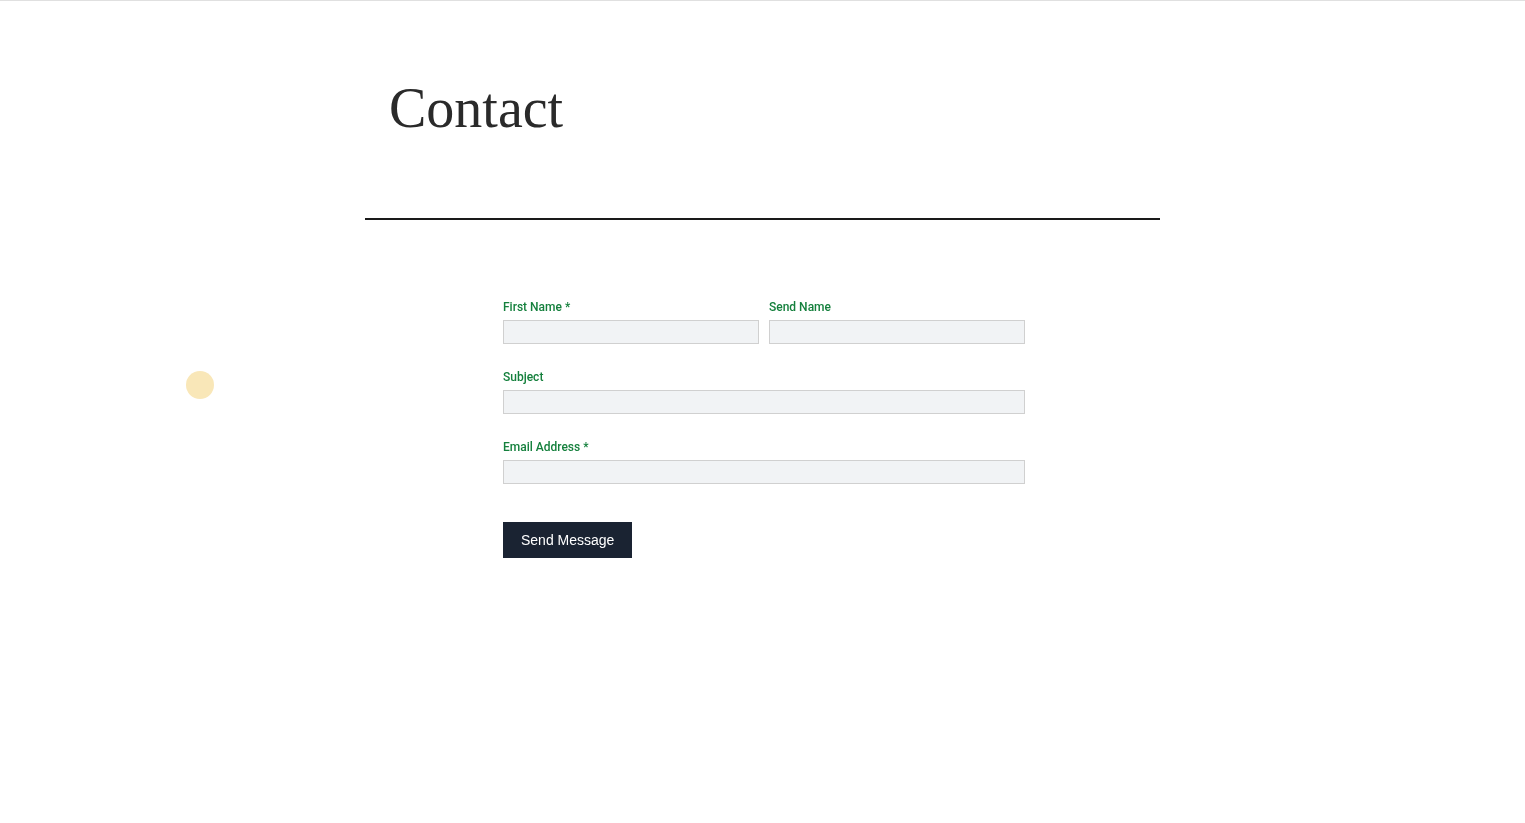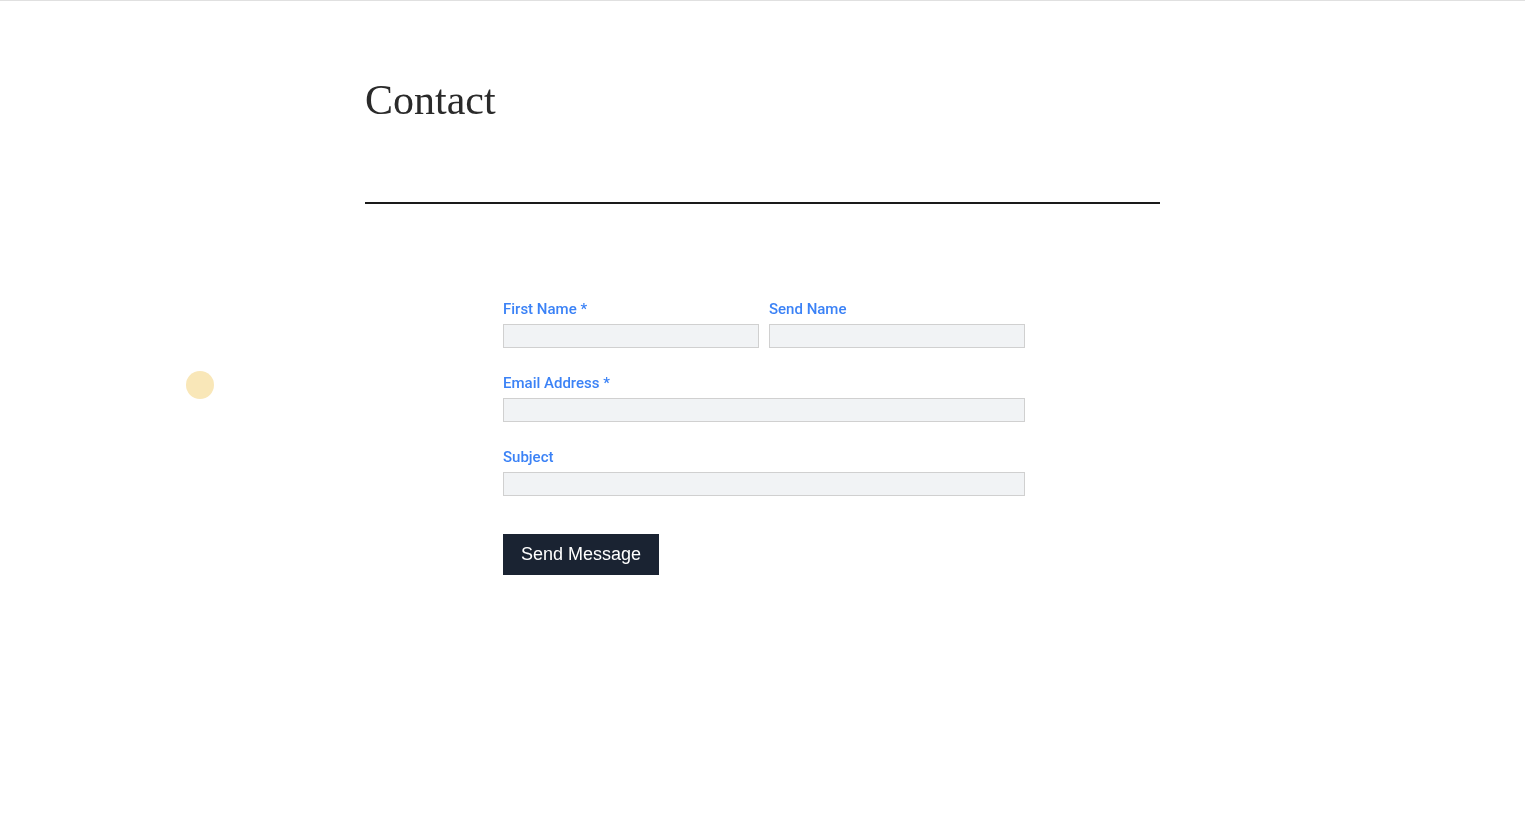--- a/index.html
+++ b/index.html
@@ -19,25 +19,26 @@
     }
     
     .container {
       max-width: 795px;
       margin: 0 auto;
       padding: 0;
     }
     
     .page-title {
       font-family: Georgia, "Times New Roman", serif;
-      font-size: 42px;
+      font-size: 56px;
       font-weight: 400;
       color: #2a2a2a;
       margin-top: 75px;
       margin-bottom: 78px;
+      margin-left: 24px;
     }
     
     .divider {
       border: none;
       border-top: 2px solid #1a1a1a;
       margin-bottom: 80px;
     }
     
     .form-wrapper {
       padding-left: 138px;
@@ -57,25 +58,24 @@
     .form-group {
       margin-bottom: 26px;
     }
     
     .form-group.no-margin {
       margin-bottom: 0;
     }
     
     label {
       display: block;
-      font-size: 15px;
+      font-size: 12px;
       font-weight: 500;
-      color: #3b82f6;
+      color: #15803d;
       margin-bottom: 6px;
-      margin-top: 16px;
     }
     
     input[type="text"],
     input[type="email"],
     textarea {
       width: 100%;
       padding: 4px 8px;
       border: 1px solid #d0d0d0;
       background: #f1f3f5;
       font-size: 14px;
@@ -87,21 +87,21 @@
     textarea {
       height: 50px;
       resize: both;
     }
     
     .submit-button {
       background: #1a2332;
       color: #ffffff;
       border: none;
       padding: 10px 18px;
-      font-size: 18px;
+      font-size: 14px;
       cursor: pointer;
       margin-top: 12px;
     }
     
     .decoration-dot {
       position: absolute;
       left: 186px;
       top: 370px;
       width: 28px;
       height: 28px;
@@ -125,25 +125,25 @@
         <label>First Name *</label>
         <input type="text" style="">
       </div>
       <div class="form-group no-margin">
         <label>Send Name</label>
         <input type="text" style="">
       </div>
     </div>
     
     <div class="form-group">
-      <label>Email Address *</label>
-      <input type="email" style="">
+      <label>Subject</label>
+      <input type="text" style="">
     </div>
     
     <div class="form-group">
-      <label>Subject</label>
-      <input type="text" style="">
+      <label>Email Address *</label>
+      <input type="email" style="">
     </div>
     
     
     <button class="submit-button">Send Message</button>
   </div>
 </div>
 
 </body></html>

